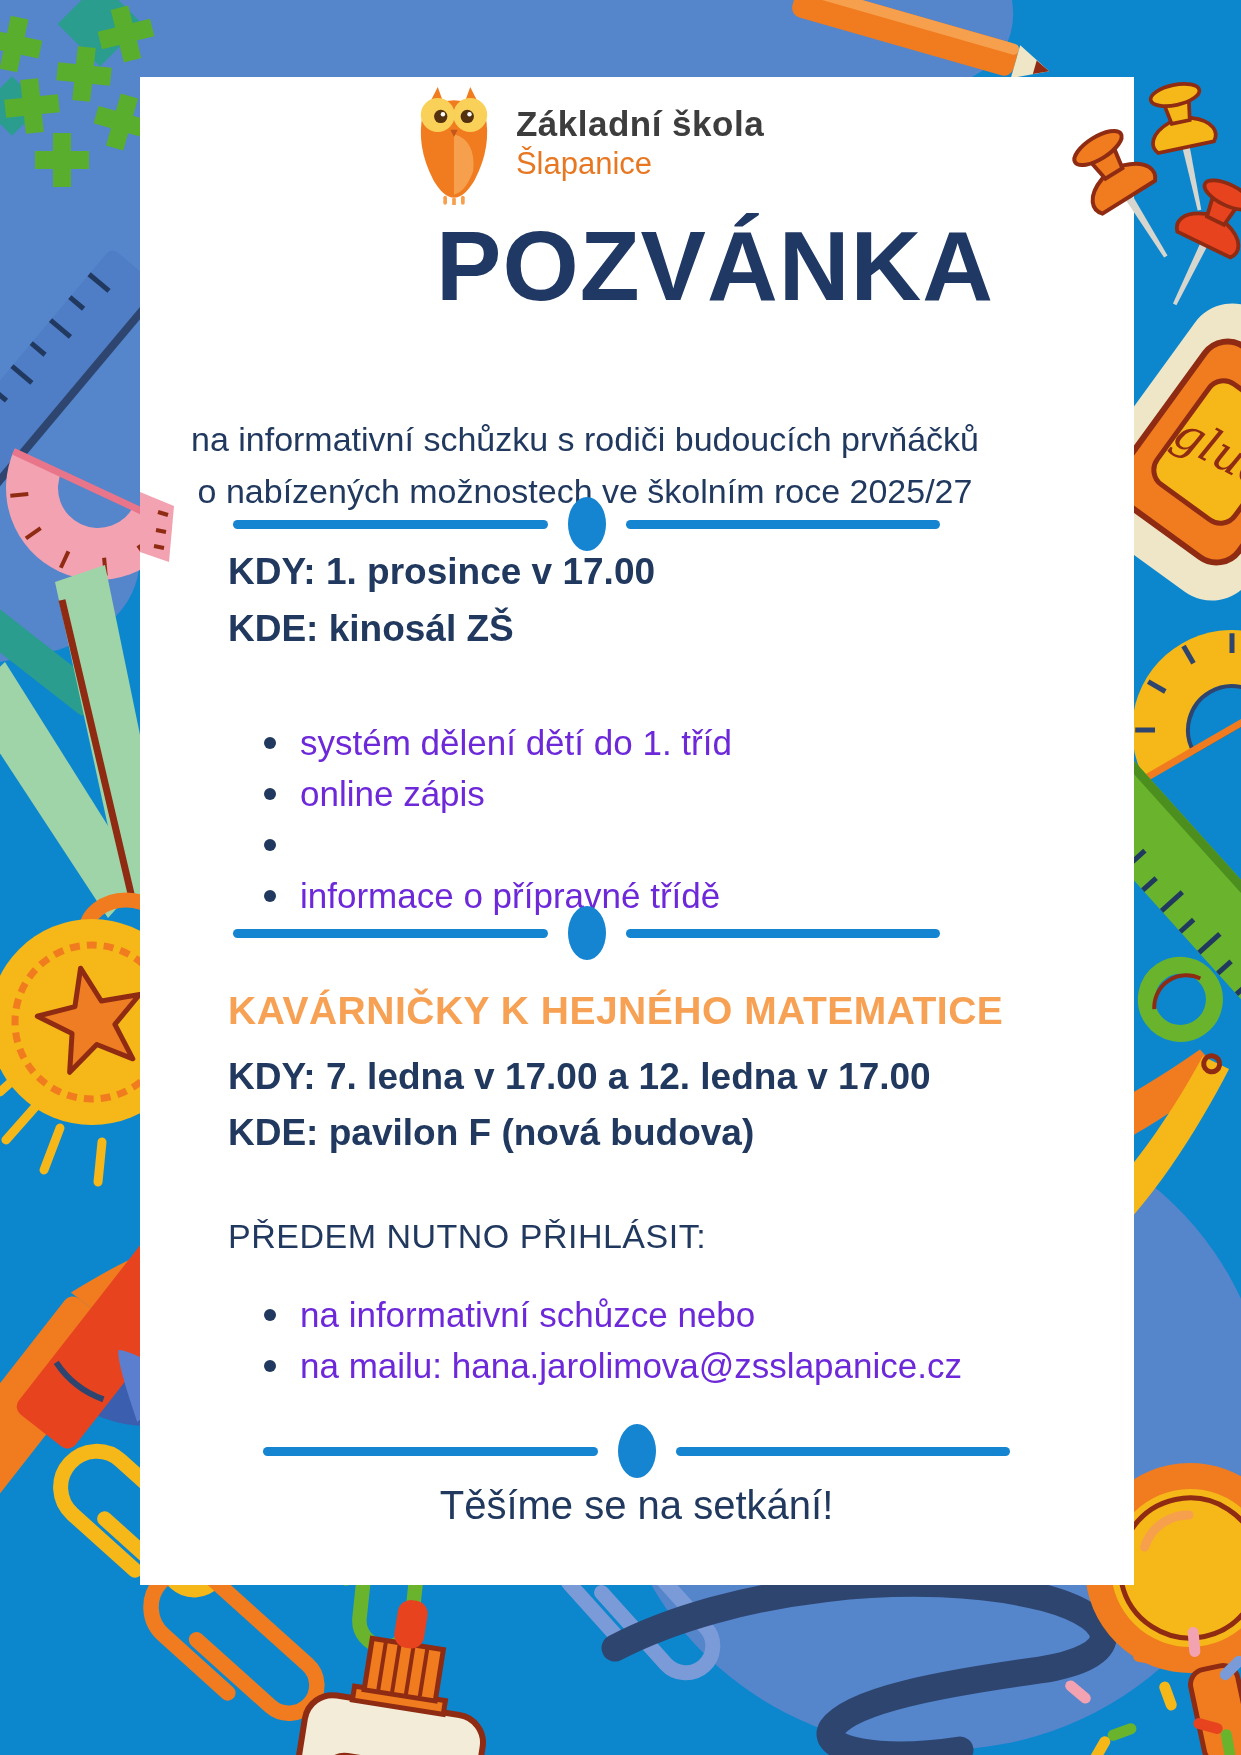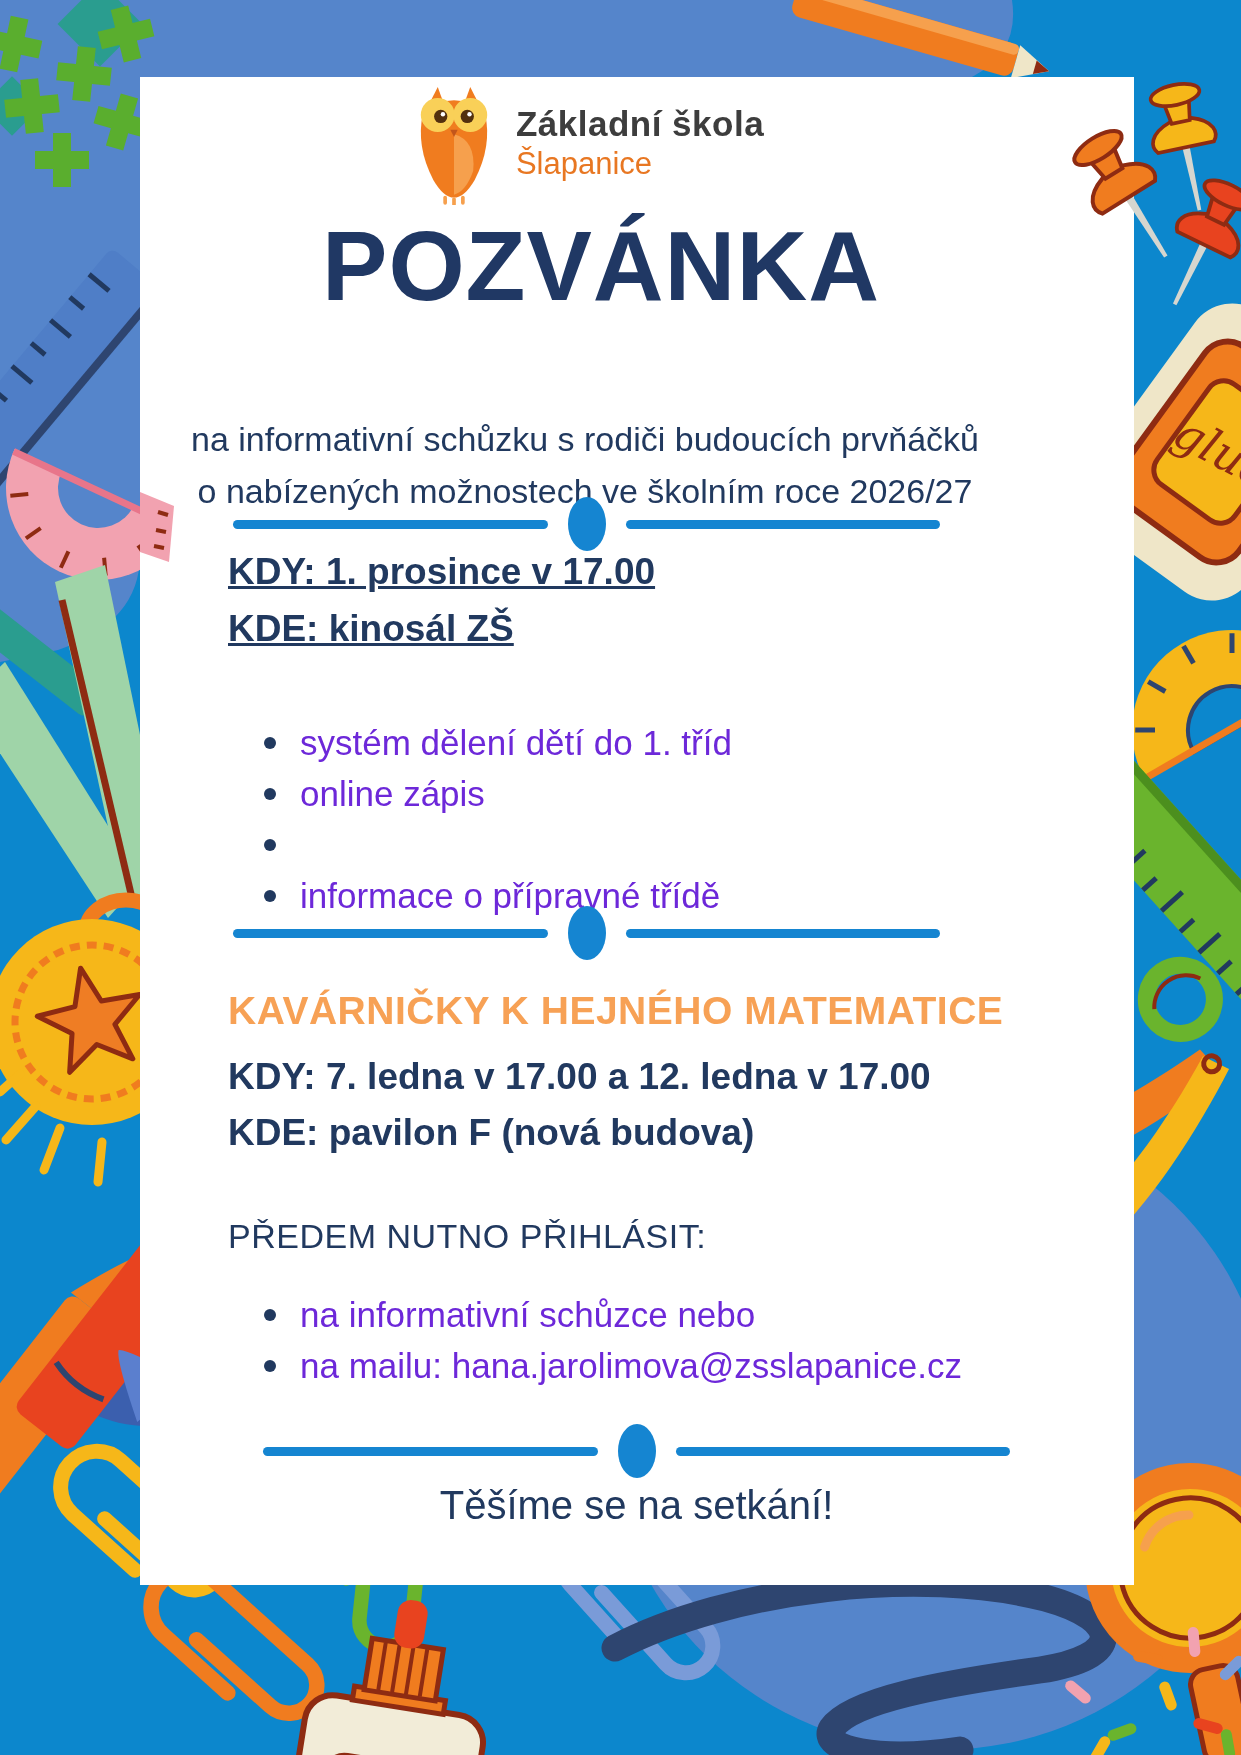--- a/index.html
+++ b/index.html
@@ -9,35 +9,35 @@
   .fg{pointer-events:none;}
   .card{position:absolute;left:140px;top:77px;width:994px;height:1508px;background:#ffffff;}
   .card *{box-sizing:border-box;}
 
   .logo-row{position:absolute;left:90px;top:4px;width:710px;display:flex;
             justify-content:center;align-items:center;gap:14px;}
   .owl{width:96px;height:124px;flex:0 0 auto;}
   .logo-name{font-size:35px;font-weight:700;color:#3d3d3d;letter-spacing:.5px;}
   .logo-city{font-size:31px;font-weight:400;color:#e87722;margin-top:2px;}
 
-  .title{position:absolute;left:56px;top:138px;width:810px;margin:0;text-align:center;
+  .title{position:absolute;left:44px;top:138px;width:810px;margin:0;text-align:right;
          font-size:98px;font-weight:800;color:#203864;letter-spacing:1px;line-height:1.05;}
   .subtitle{position:absolute;left:20px;top:300px;width:850px;text-align:center;
             font-size:34px;color:#21395f;line-height:52px;margin-top:36px;}
 
   .divider{position:absolute;display:flex;align-items:center;height:56px;}
   .divider .seg{flex:1;height:9px;border-radius:5px;background:#1585d1;}
   .divider .dot{width:38px;height:54px;border-radius:50%;background:#1585d1;margin:0 20px;}
   .d1{left:93px;width:707px;top:419px;}
   .d2{left:93px;width:707px;top:828px;}
   .d3{left:123px;width:747px;top:1346px;}
 
   .info{position:absolute;left:88px;width:860px;font-size:37px;font-weight:700;
         color:#21395f;line-height:57px;}
-  .info1{top:466px;text-decoration:underline;}
+  .info1{top:466px;}
   .info2{top:972px;line-height:56px;}
 
   .cafes-heading{position:absolute;left:88px;top:912px;width:880px;margin:0;
         font-size:39px;font-weight:700;color:#f7a155;letter-spacing:.5px;}
 
   ul.bullets{position:absolute;left:88px;margin:14px;padding:0;list-style:none;
              font-size:35px;color:#6d28d9;}
   ul.bullets li{position:relative;padding-left:58px;height:51px;line-height:51px;}
   ul.bullets li .b-dot{position:absolute;left:22px;top:20px;width:12px;height:12px;
              border-radius:50%;background:#21395f;}
@@ -275,21 +275,21 @@
       <div>
         <div class="logo-name">Základní škola</div>
         <div class="logo-city">Šlapanice</div>
       </div>
     </div>
 
     <h1 class="title">POZVÁNKA</h1>
 
     <div class="subtitle">
       <div>na informativní schůzku s rodiči budoucích prvňáčků</div>
-      <div>o nabízených možnostech ve školním roce 2026/27</div>
+      <div>o nabízených možnostech ve školním roce 2025/27</div>
     </div>
 
     <div class="divider d1">
       <span class="seg"></span>
       <span class="dot"></span>
       <span class="seg"></span>
     </div>
 
     <div class="info info1">
       <div>KDY: 1. prosince v 17.00</div>

